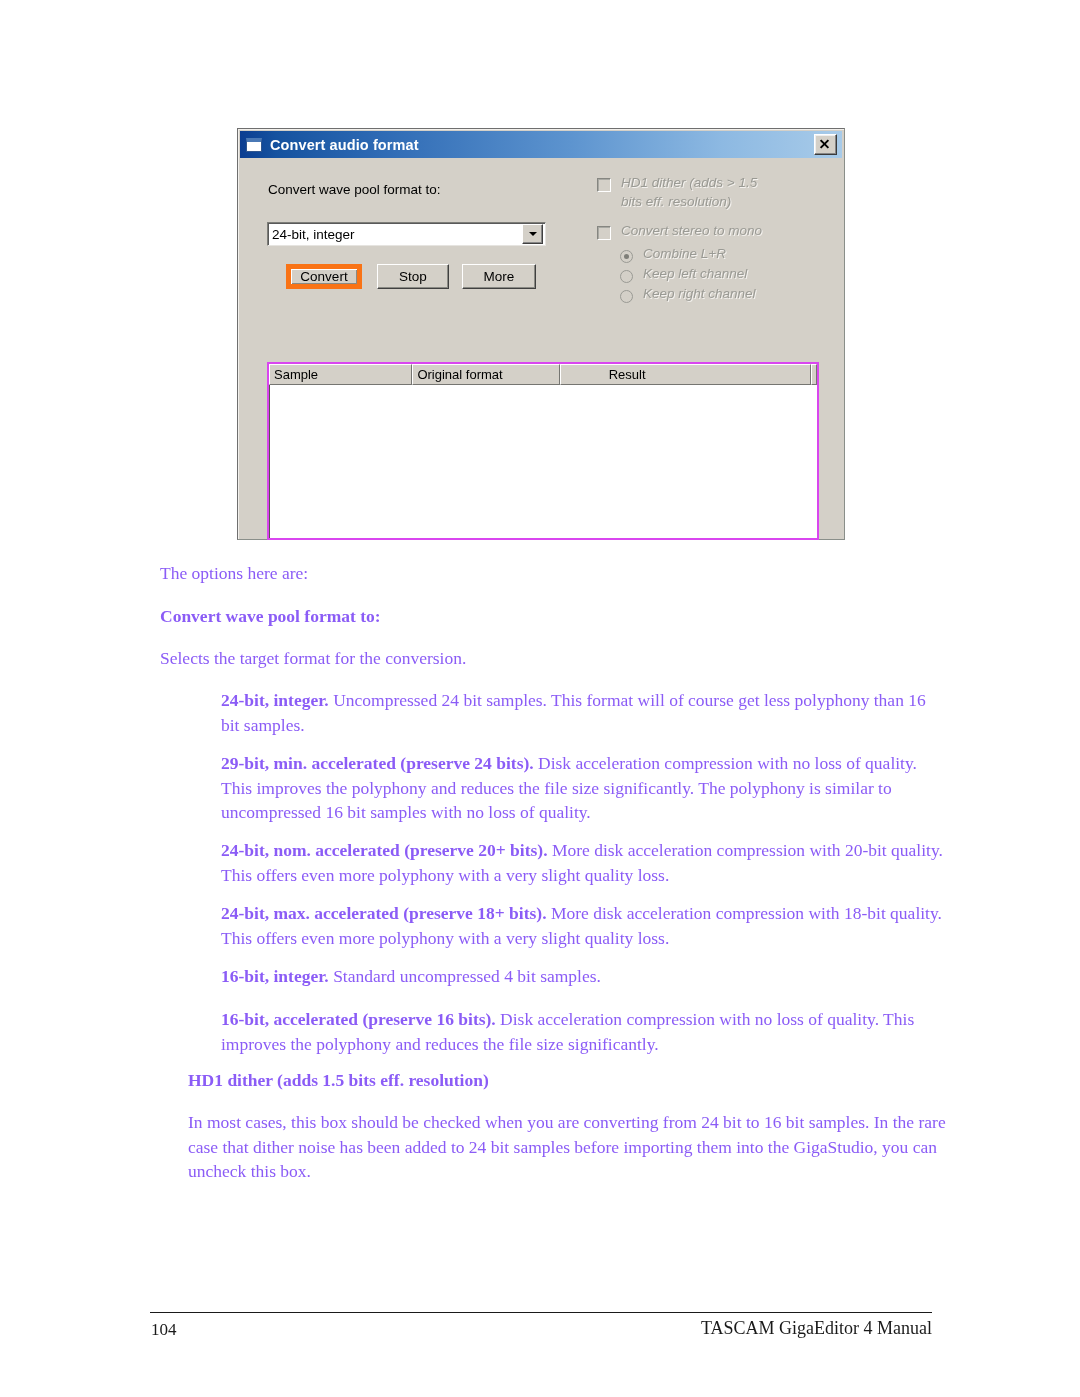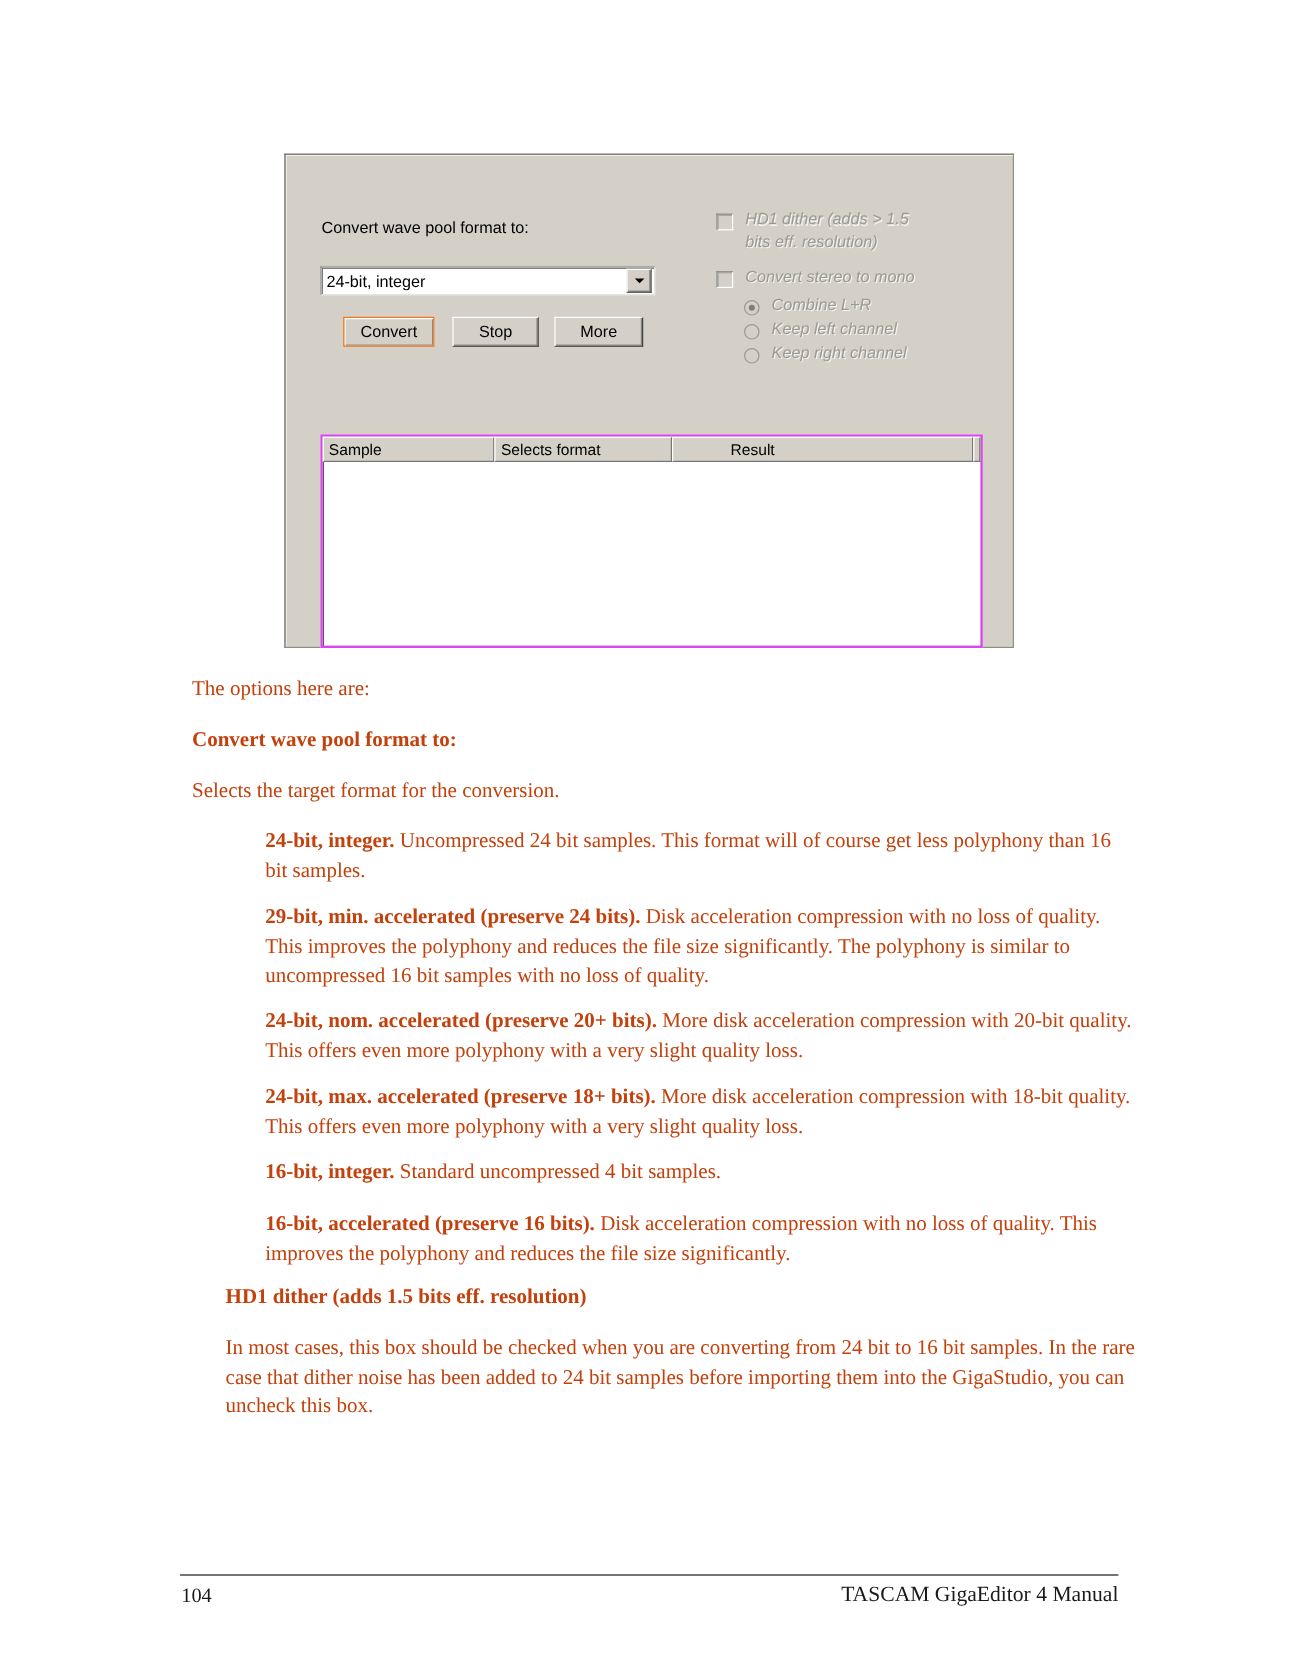--- a/index.html
+++ b/index.html
@@ -158,21 +158,21 @@
     font-family: "Liberation Sans", sans-serif;
     font-size: 13.5px;
     color: #000;
     display: flex;
     align-items: center;
     justify-content: center;
     box-sizing: border-box;
     padding: 0;
   }
   .btn.default {
-    border: 1px solid #f97316;
+    border: 5px solid #f97316;
     box-shadow: inset 1px 1px 0 #ffffff, inset -1px -1px 0 #8a8a84;
   }
 
   
   .chk {
     position: absolute;
     width: 14px; height: 14px;
     background: #d4d0c8;
     border: 1px solid #868681;
     border-right-color: #ffffff;
@@ -227,21 +227,21 @@
     white-space: nowrap;
     overflow: hidden;
   }
 
   
   .p {
     position: absolute;
     font-family: "Liberation Serif", serif;
     font-size: 17.5px;
     line-height: 24.5px;
-    color: #c2410c;
+    color: #8b5cf6;
   }
   .p b { font-weight: bold; }
   .col-main { left: 160px; width: 790px; }
   .col-ind  { left: 221px; width: 722px; }
 
   .footer-rule {
     position: absolute;
     left: 150px;
     top: 1312px;
     width: 782px;
@@ -261,20 +261,25 @@
     color: #1a1a1a;
     white-space: nowrap;
   }
 </style>
 </head>
 <body>
 
 <div class="figure">
   <div class="dialog">
 
+    <div class="titlebar">
+      <span class="title-icon"></span>
+      <span class="title-text">Convert audio format</span>
+      <span class="close-btn"></span>
+    </div>
 
     <div class="dlg-body">
 
       <span class="lbl" style="left:28px; top:22px;">Convert wave pool format to:</span>
 
       <div class="combo">
         <span class="combo-value">24-bit, integer</span>
         <span class="combo-arrow"></span>
       </div>
 
@@ -294,21 +299,21 @@
 
       <span class="rad" style="left:380px; top:110px;"></span>
       <span class="lbl lbl-disabled" style="left:403px; top:106px;">Keep left channel</span>
 
       <span class="rad" style="left:380px; top:130px;"></span>
       <span class="lbl lbl-disabled" style="left:403px; top:126px;">Keep right channel</span>
 
       <div class="listview">
         <div class="lv-head">
           <div class="lv-col" style="width:148px;">Sample</div>
-          <div class="lv-col" style="width:152px;">Selects format</div>
+          <div class="lv-col" style="width:152px;">Original format</div>
           <div class="lv-col" style="width:258px;padding-left:48px;">Result</div>
           <div class="lv-col" style="flex:1 1 auto;"></div>
         </div>
       </div>
 
     </div>
   </div>
 </div>
 
 <div class="p col-main" style="top:561px;">The options here are:</div>

